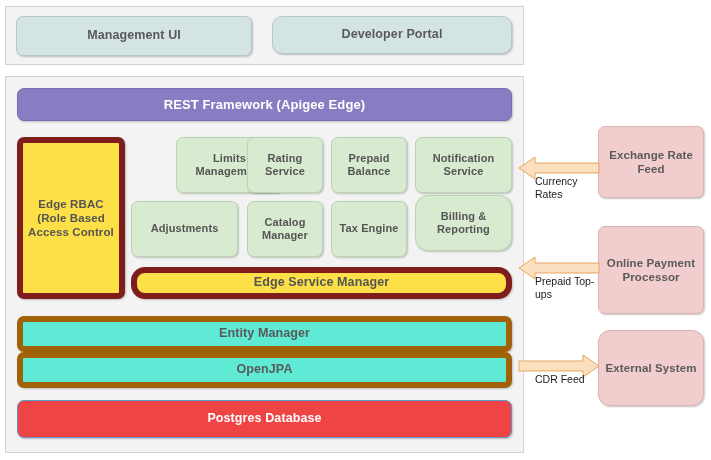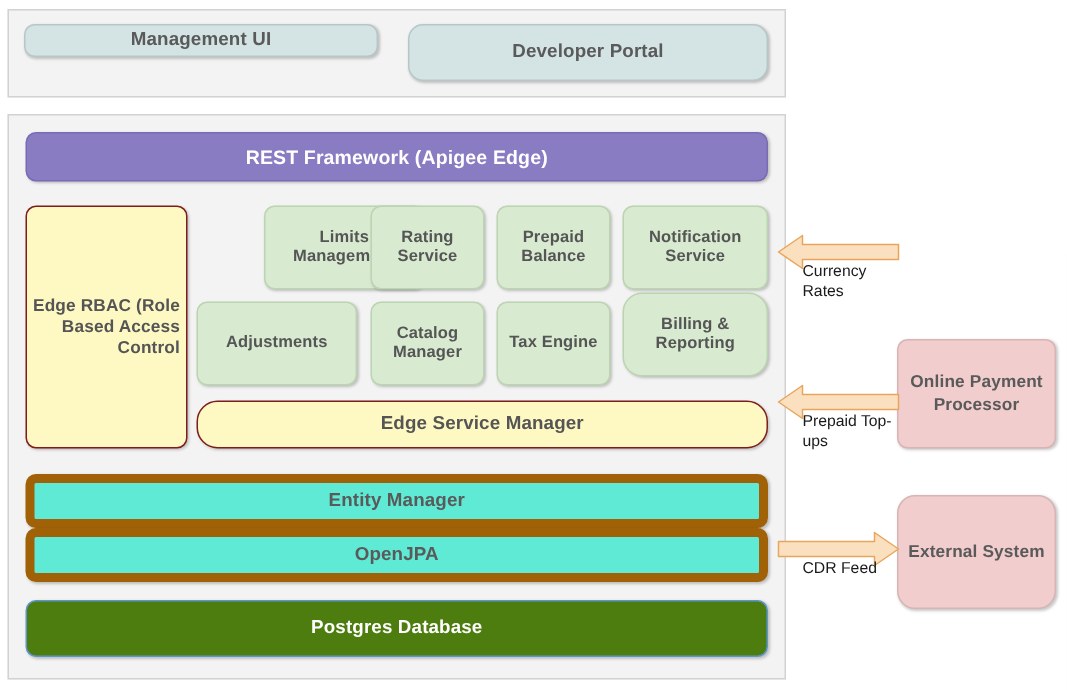--- a/index.html
+++ b/index.html
@@ -49,34 +49,33 @@
     color: #ffffff;
     font-size: 13px;
   }
   .lavender {
     background: #5eead4;
     border: 6px solid #a16207;
     color: #5a5a5a;
     font-size: 12.5px;
   }
   .green-dark {
-    background: #fef9c3;
-    border: 1px solid #7f1d1d;
+    background: #fde047;
+    border: 6px solid #7f1d1d;
     color: #555555;
     font-size: 11.5px;
-    text-align: right;
   }
   .green-light {
     background: #d8ead0;
     border: 1px solid #bcd4b2;
     color: #555555;
     font-size: 11px;
   }
   .blue {
-    background: #4d7c0f;
+    background: #ef4444;
     border: 1px solid #5c97cc;
     color: #ffffff;
     font-size: 12.5px;
   }
   .pink {
     background: #f2cdcd;
     border: 1px solid #d8b4b4;
     color: #5a5a5a;
     font-size: 11.5px;
   }
@@ -94,21 +93,21 @@
     font-family: "Liberation Sans", sans-serif;
   }
 </style>
 </head>
 <body>
 
 <div id="canvas">
 
   <div class="panel" style="left:5px; top:6px; width:519px; height:59px;"></div>
 
-  <div class="box teal" style="left:16px; top:16px; width:236px; height:22px;align-items:center;">
+  <div class="box teal" style="left:16px; top:16px; width:236px; height:40px;align-items:center;">
     <span class="lbl">Management UI</span>
   </div>
 
   <div class="box teal" style="left:272px; top:16px; width:240px; height:38px;border-radius:10px;">
     <span class="lbl">Developer Portal</span>
   </div>
 
   <div class="panel" style="left:5px; top:76px; width:519px; height:377px;"></div>
 
   <div class="box purple-bar" style="left:17px; top:88px; width:495px; height:33px;">
@@ -154,21 +153,24 @@
   </div>
 
   <div class="box lavender" style="left:17px; top:352px; width:495px; height:36px;">
     <span class="lbl">OpenJPA</span>
   </div>
 
   <div class="box blue" style="left:17px; top:400px; width:495px; height:38px;">
     <span class="lbl">Postgres Database</span>
   </div>
 
-  <div class="box pink" style="left:598px; top:226px; width:106px; height:73px;">
+  <div class="box pink" style="left:598px; top:126px; width:106px; height:72px;">
+    <span class="lbl">Exchange Rate Feed</span>
+  </div>
+  <div class="box pink" style="left:598px; top:226px; width:106px; height:88px;">
     <span class="lbl">Online Payment Processor</span>
   </div>
   <div class="box pink" style="left:598px; top:330px; width:106px; height:76px;border-radius:12px;">
     <span class="lbl">External System</span>
   </div>
 
   <div class="arrow-wrap" style="left:518px; top:155px; width:82px; height:26px;">
     <svg width="82" height="26" viewBox="0 0 82 26">
       <polygon points="1,13 17,2 17,8 81,8 81,18 17,18 17,24" fill="#fbe0c0" stroke="#e8a55c" stroke-width="1" stroke-linejoin="round"></polygon>
     </svg>

